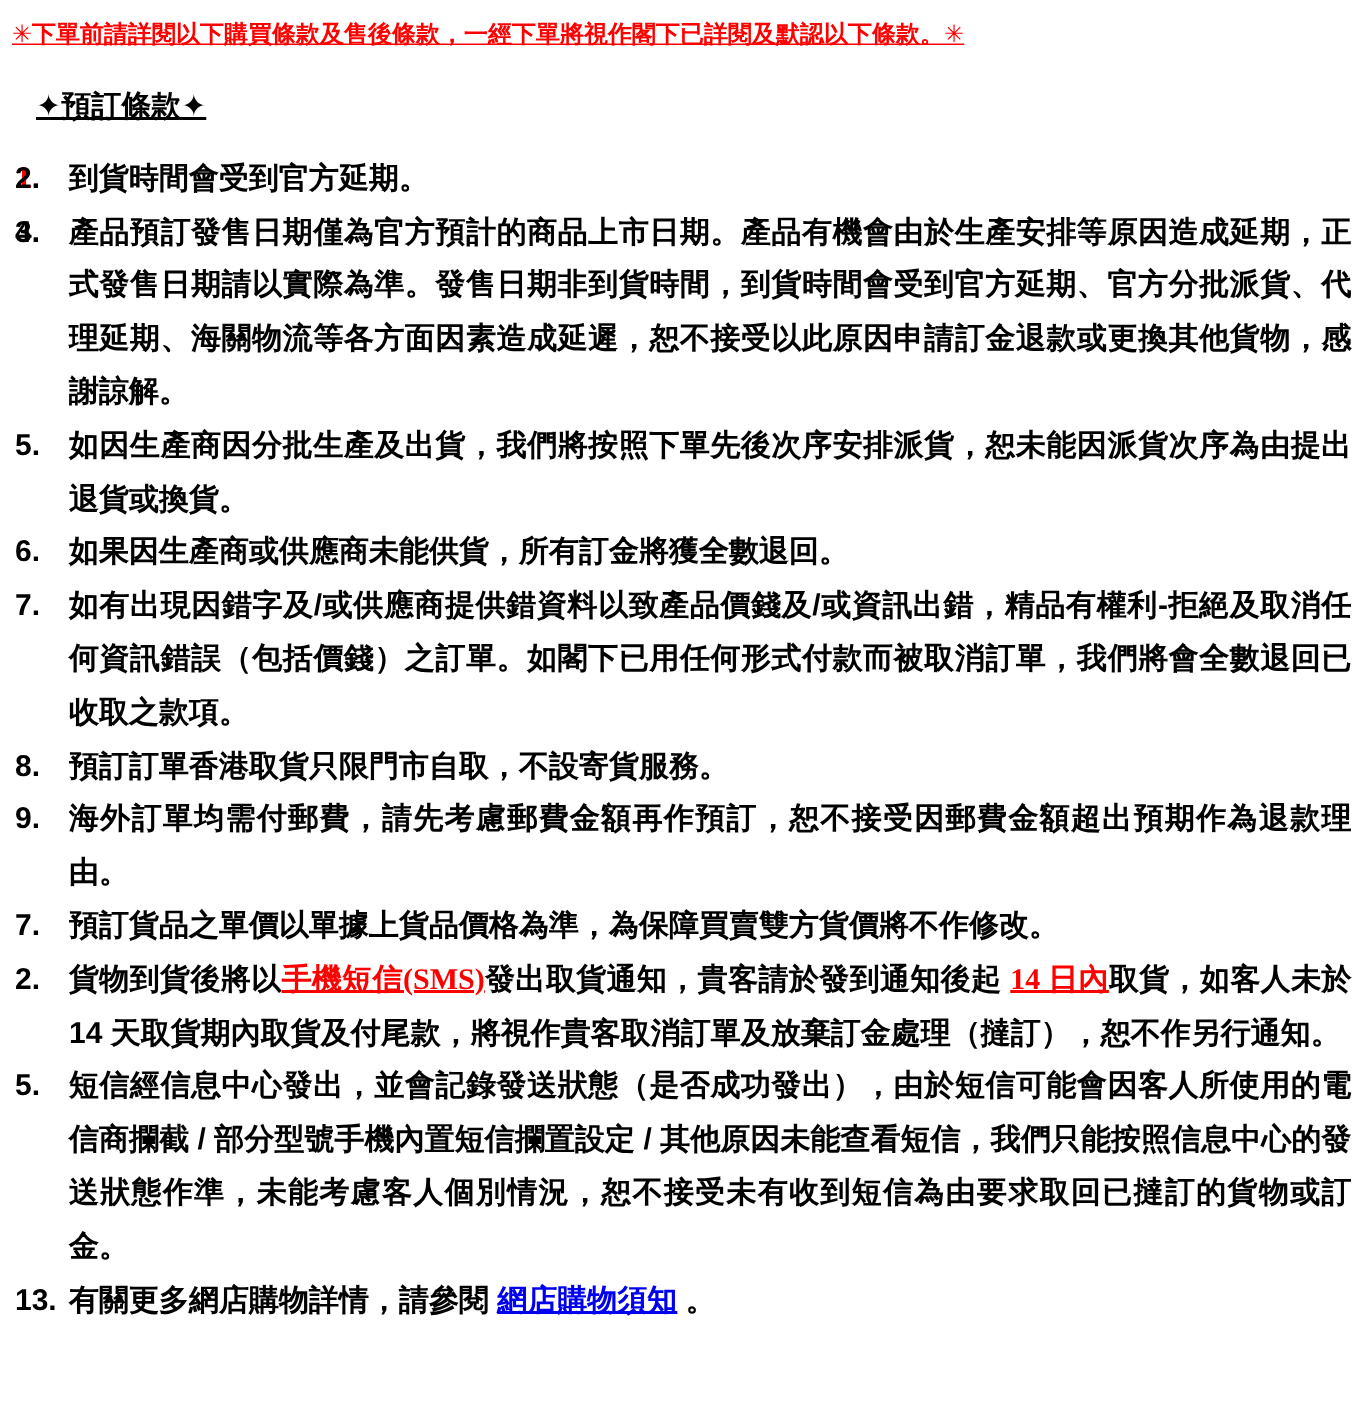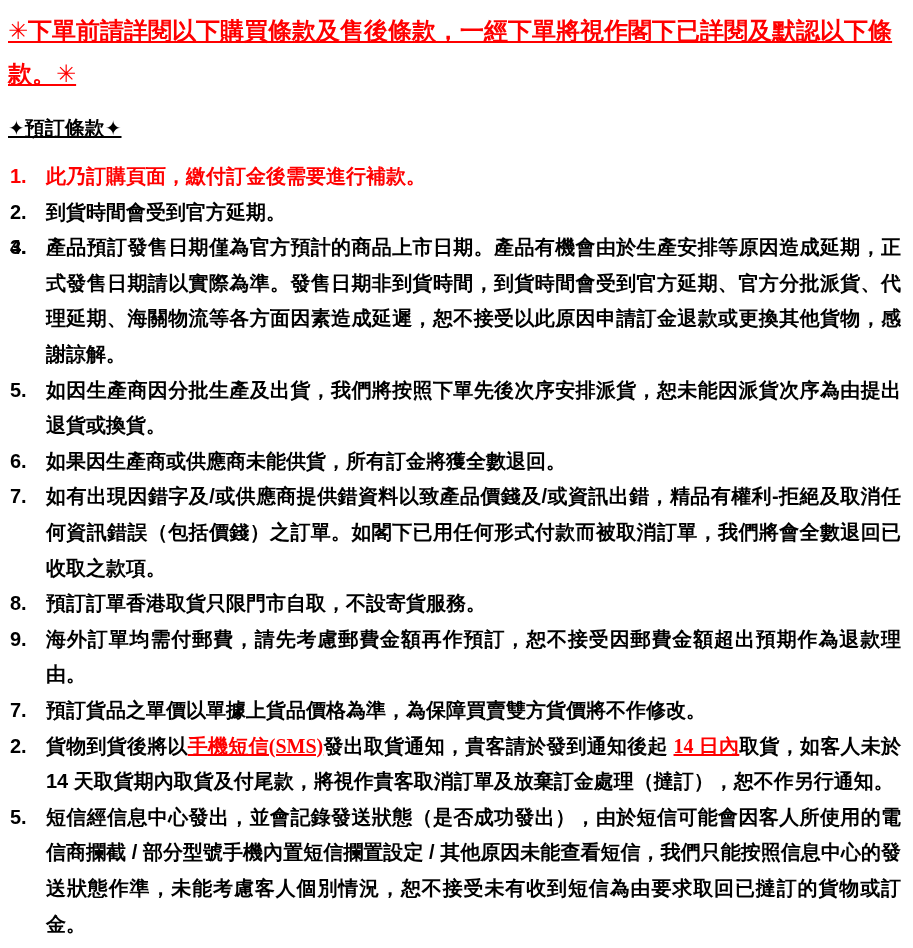--- a/index.html
+++ b/index.html
@@ -10,33 +10,33 @@
     margin: 0 auto;
     padding: 10px 12px 12px 8px;
     font-family: "Liberation Sans", "DejaVu Sans", sans-serif;
     font-weight: 700;
     font-size: 20px;
     line-height: 1.78;
     color: #000000;
   }
   .u { text-decoration: underline; }
   .page-header {
-    font-size: 24px;
+    font-size: 16px;
     font-weight: 700;
     color: #ff0000;
     text-decoration: underline;
     margin-bottom: 16px;
   }
   .section-title {
     font-size: 20px;
     font-weight: 700;
     color: #000000;
     margin-bottom: 12px;
   }
-  .section-title .u { text-decoration: underline; }
+  .section-title .u { text-decoration: underline; margin-left: 16px; }
   .terms-list { list-style: none; }
   .term {
     position: relative;
     padding-left: 38px;
     text-align: justify;
   }
   .term .num {
     position: absolute;
     left: 2px;
     top: 0;
@@ -60,21 +60,20 @@
 <div>
 
   <h1 class="page-header">✳下單前請詳閱以下購買條款及售後條款，一經下單將視作閣下已詳閱及默認以下條款。✳</h1>
 
   <h2 class="section-title"><span class="u">✦預訂條款✦</span></h2>
 
   <ol class="terms-list">
 
     <li class="term term-red">
       <span class="num">1.</span>
-      <span>此乃訂購頁面，繳付訂金後需要進行補款。</span>
     </li>
 
     <li class="term">
       <span class="num">2.</span>
       <span>到貨時間會受到官方延期。</span>
     </li>
 
     <li class="term">
       <span class="num">3.</span>
     </li>

